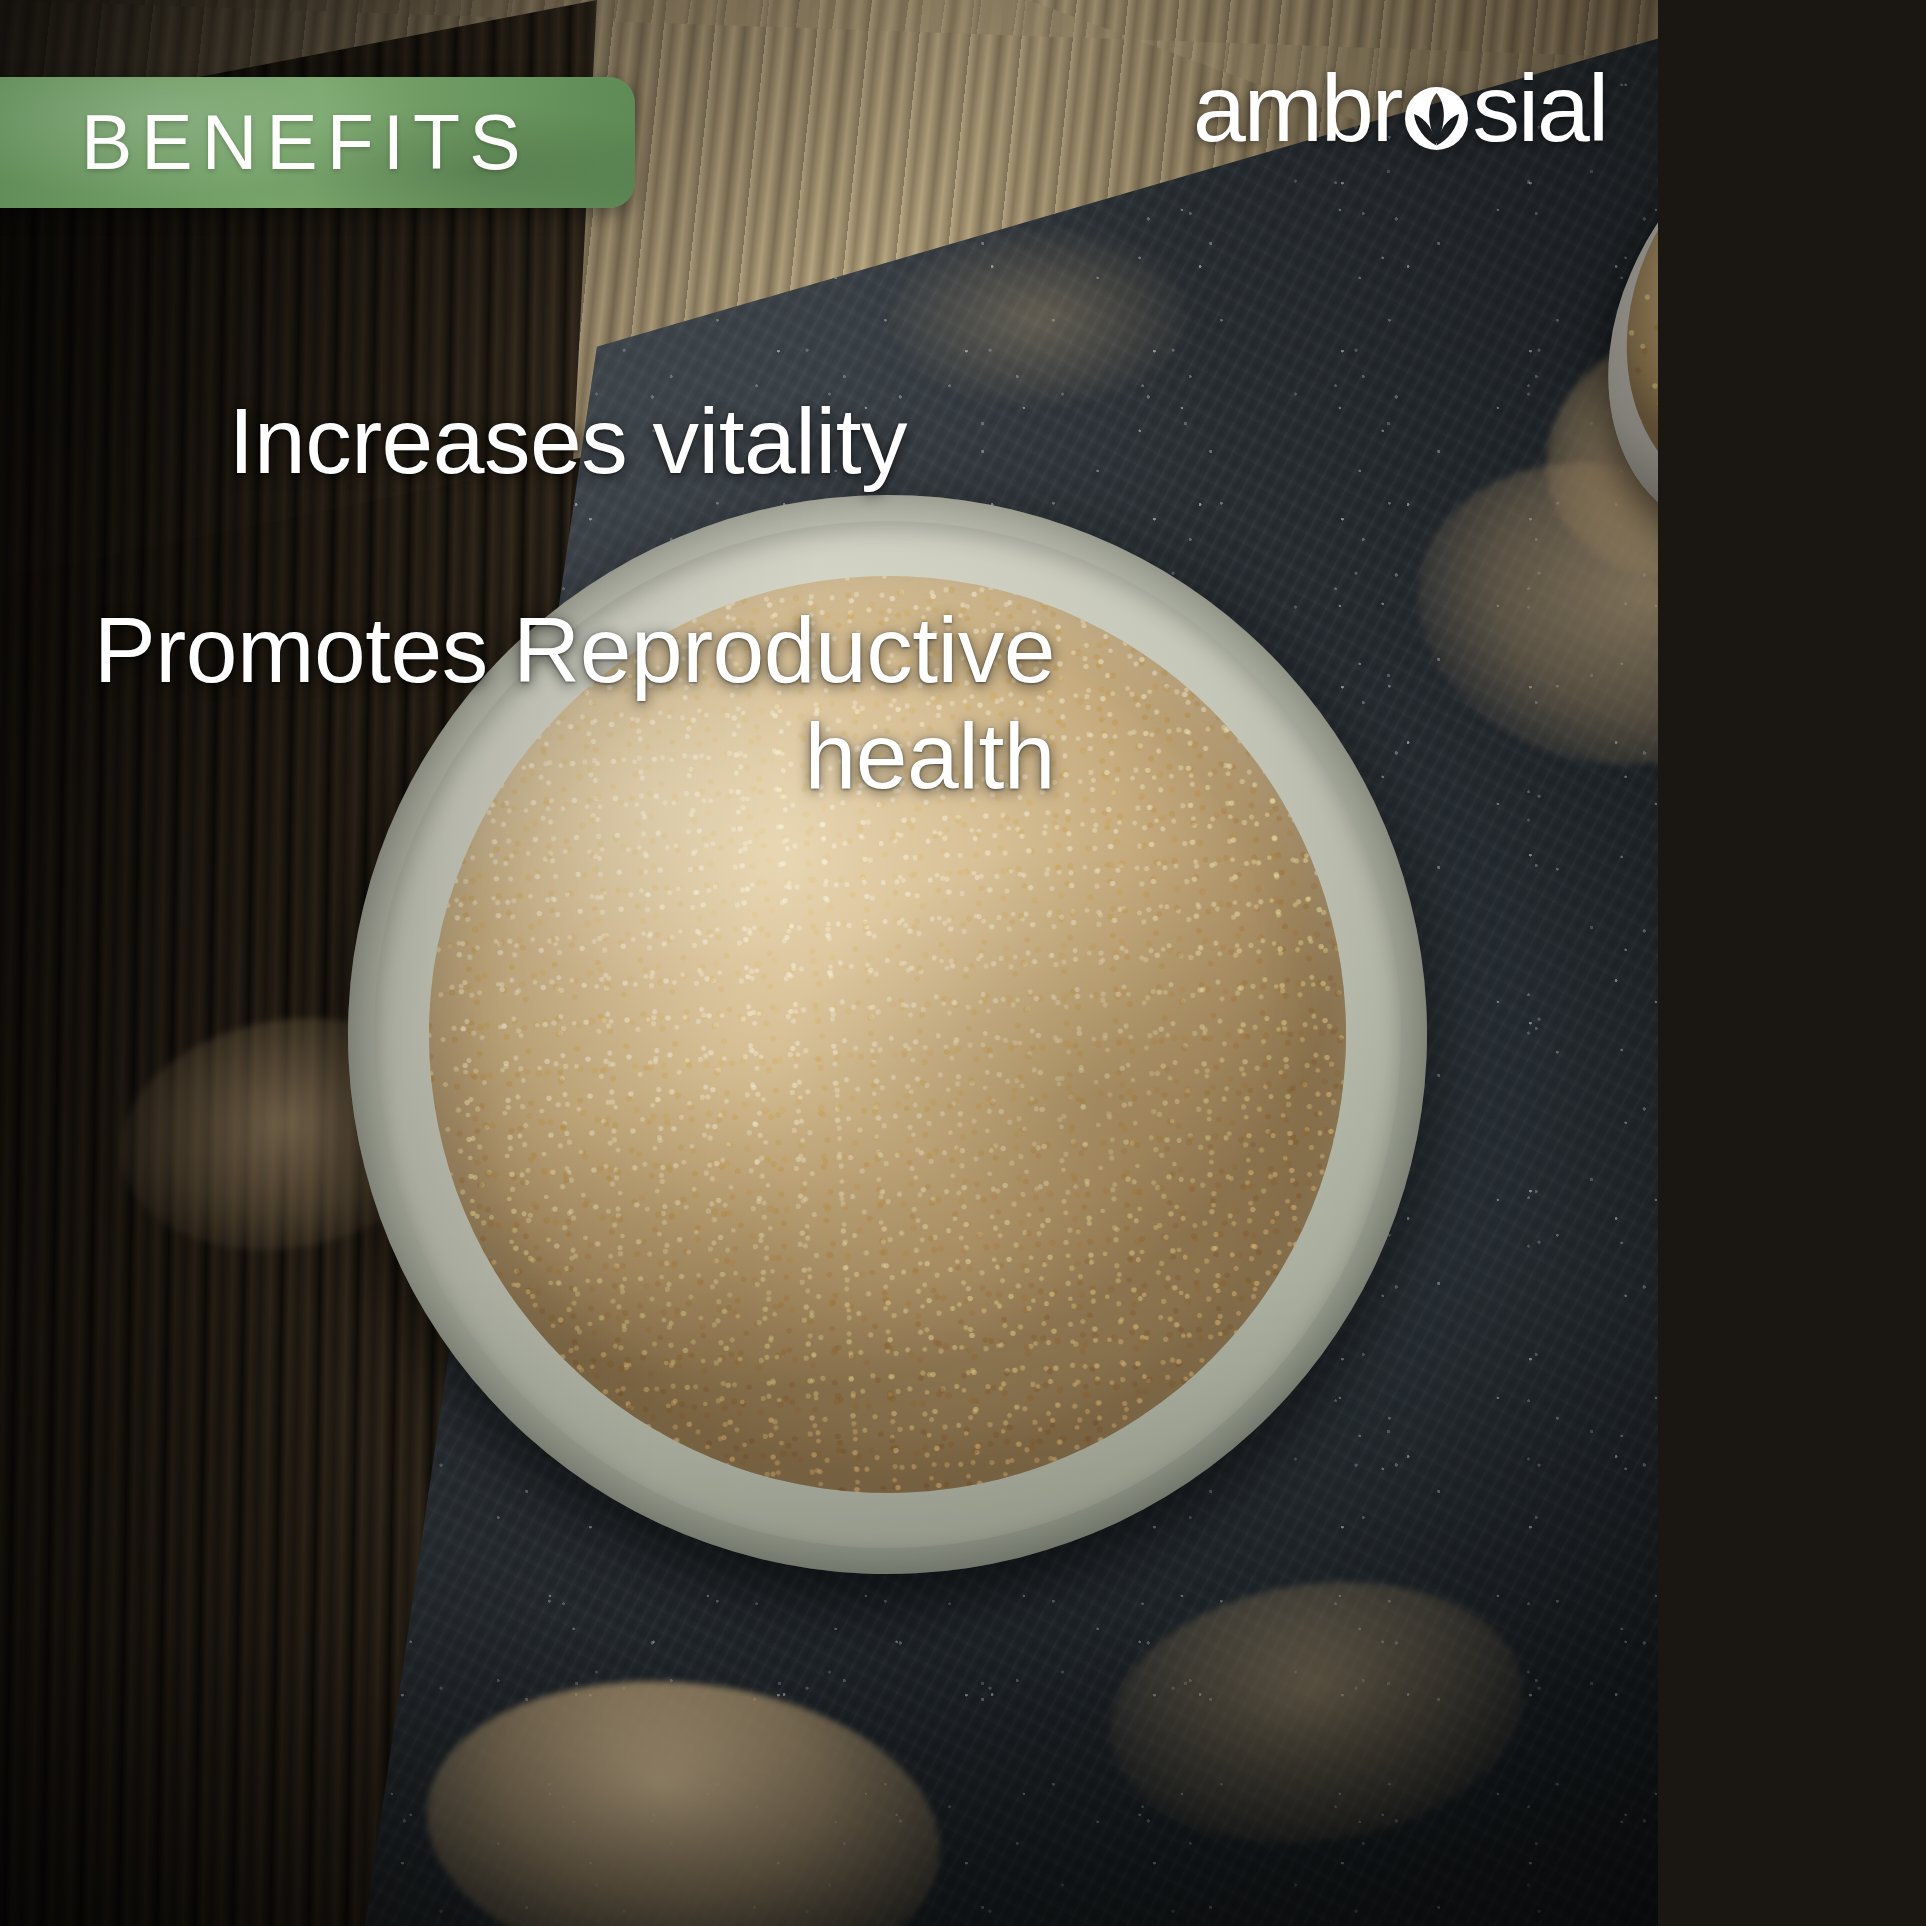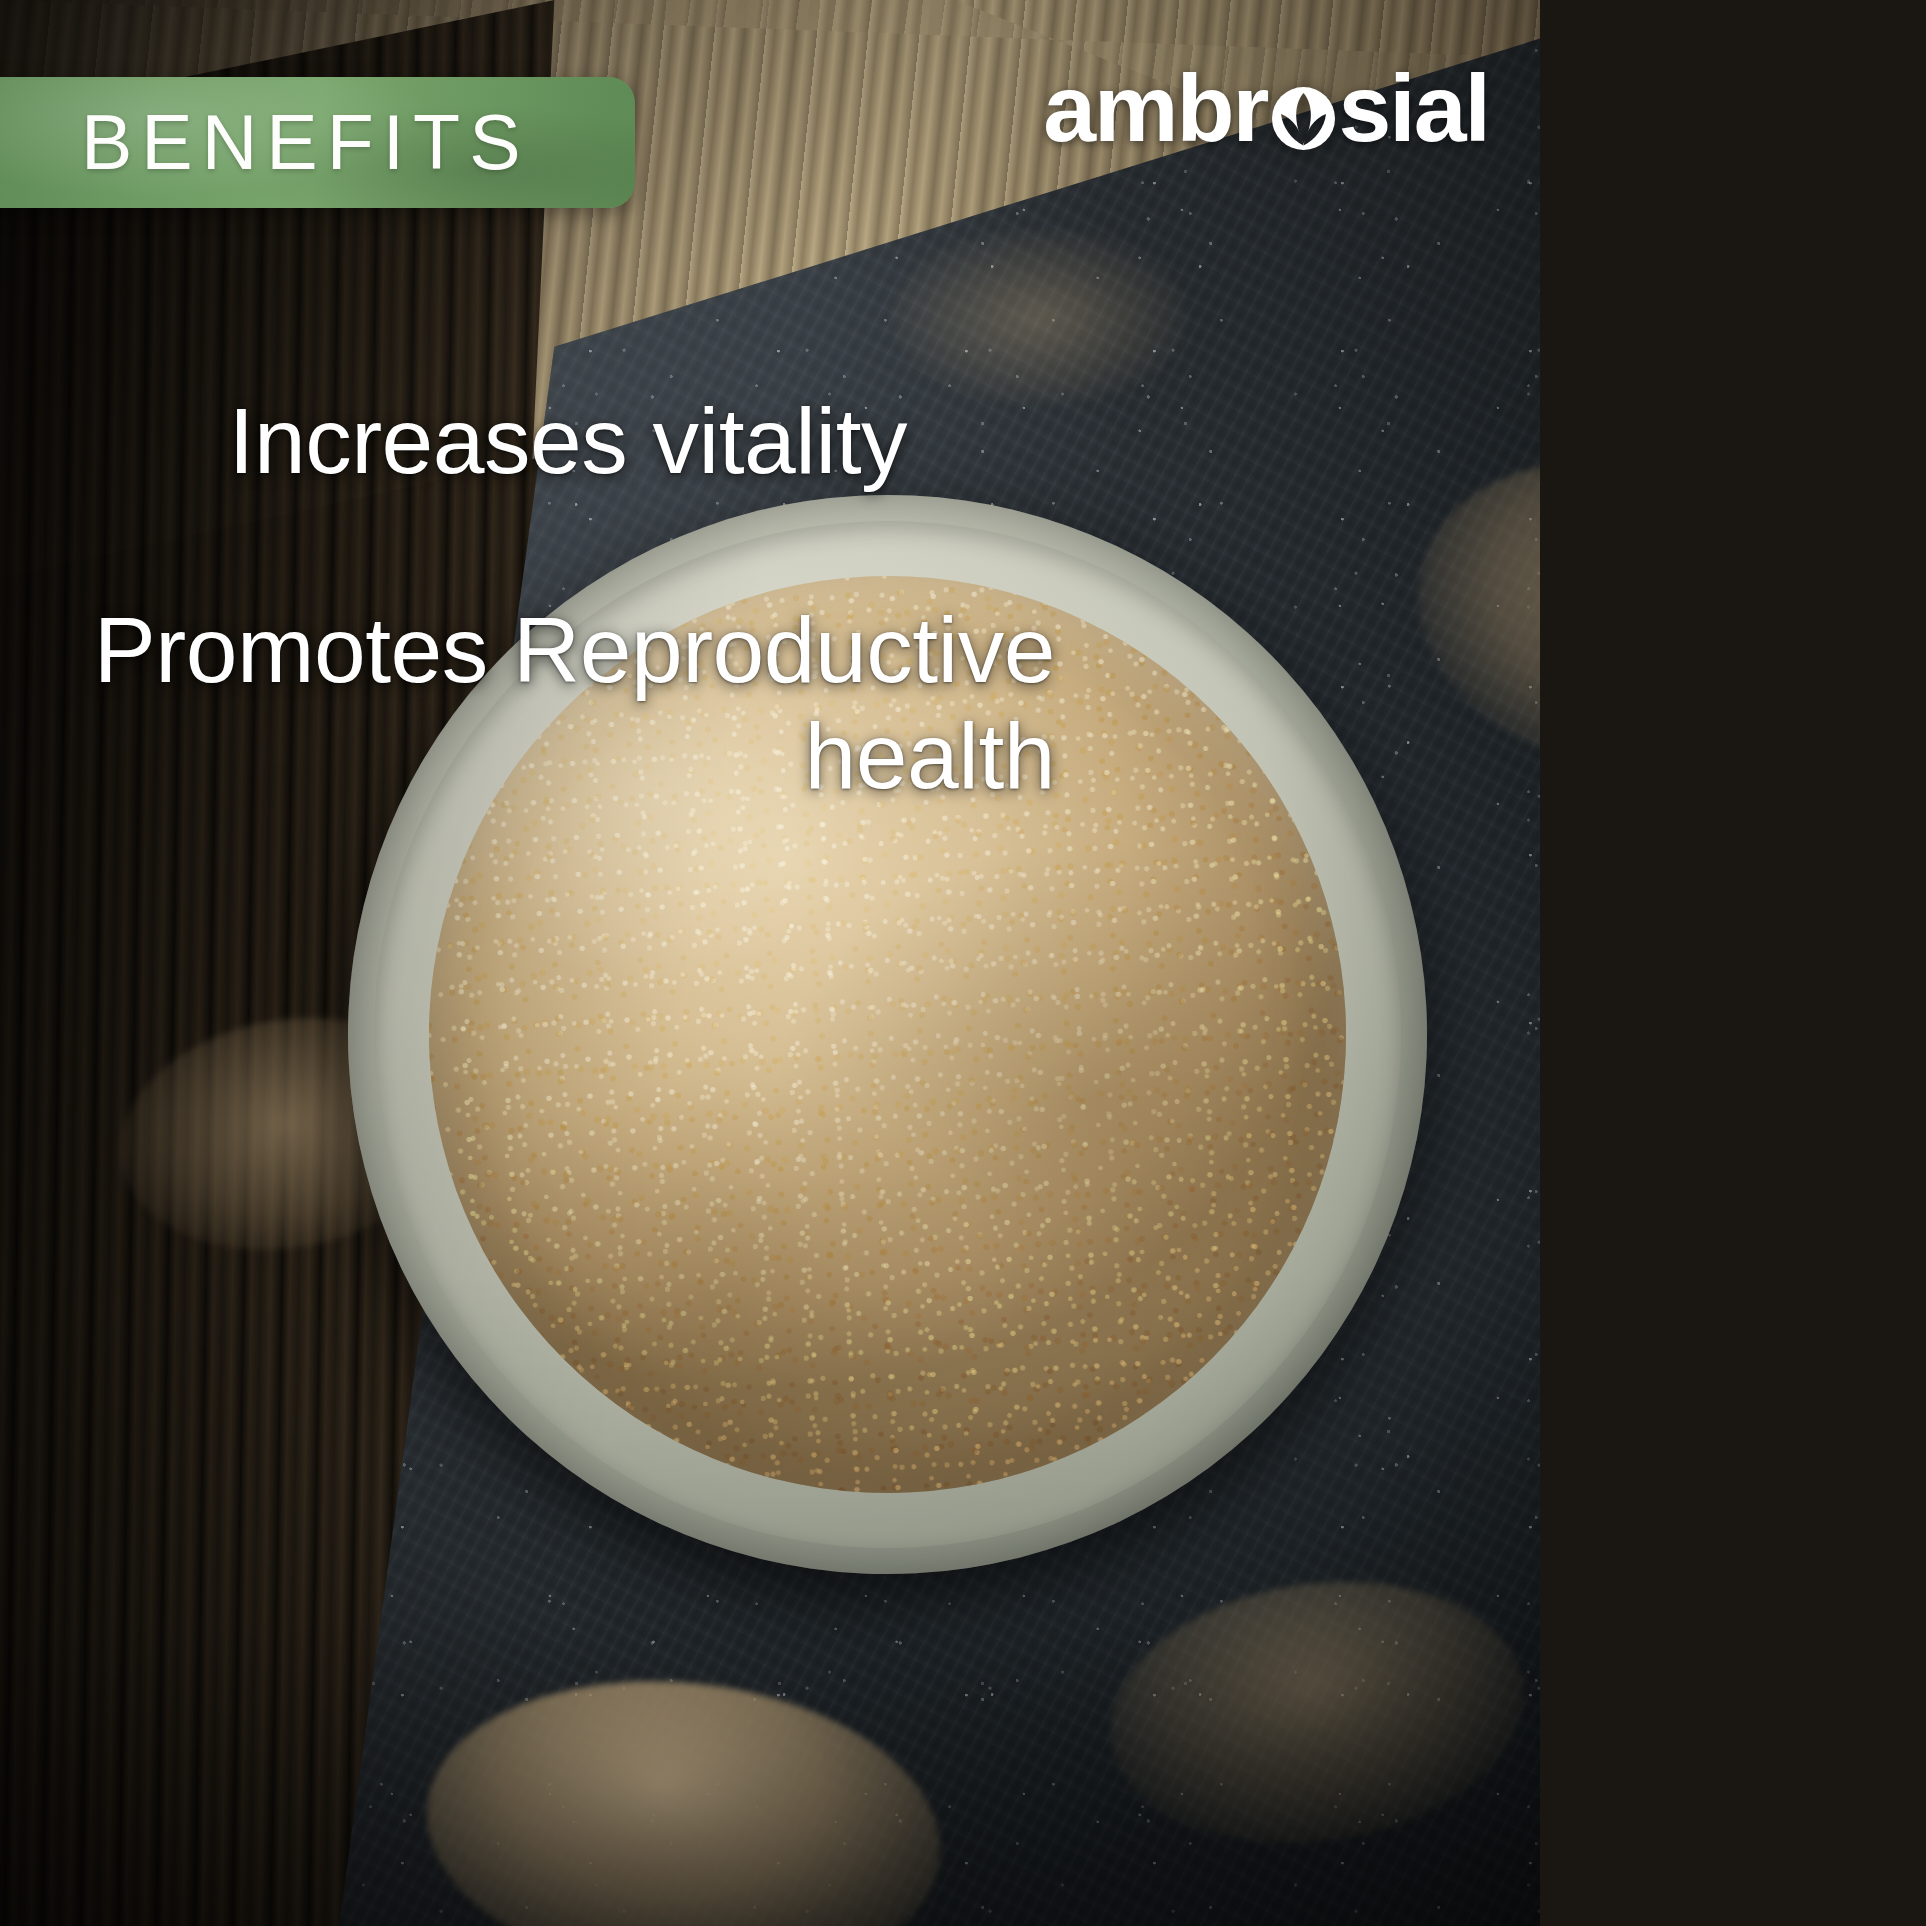--- a/index.html
+++ b/index.html
@@ -5,21 +5,21 @@
   * { margin:0; padding:0; box-sizing:border-box; }
   html,body { background:#1a1713; }
   body {
     width:1927px; height:1927px;
     font-family:"Liberation Sans", sans-serif;
     overflow:hidden;
   }
 
   #stage {
     position:relative;
-    width:1540px; height:1927px;
+    width:1658px; height:1927px;
     overflow:hidden;
     background:#17150f;
     padding-left:44px;
   }
 
   
   .layer { position:absolute; inset:0; }
 
   
   .wood-base {
@@ -283,21 +283,21 @@
 
   .brand-logo {
     position:absolute;
     right:51px; top:61px;
     display:flex; align-items:center;
     color:#ffffff;
     text-shadow: 0 2px 9px rgba(0,0,0,.55);
   }
   .brand-text {
     font-size:95px;
-    font-weight:700;
+    font-weight:400;
     letter-spacing:-2px;
     line-height:1;
   }
   .brand-mark {
     width:75px; height:75px;
     margin:0 -2px;
     position:relative;
     top:10px;
     flex:0 0 auto;
     filter: drop-shadow(0 2px 8px rgba(0,0,0,.5));

